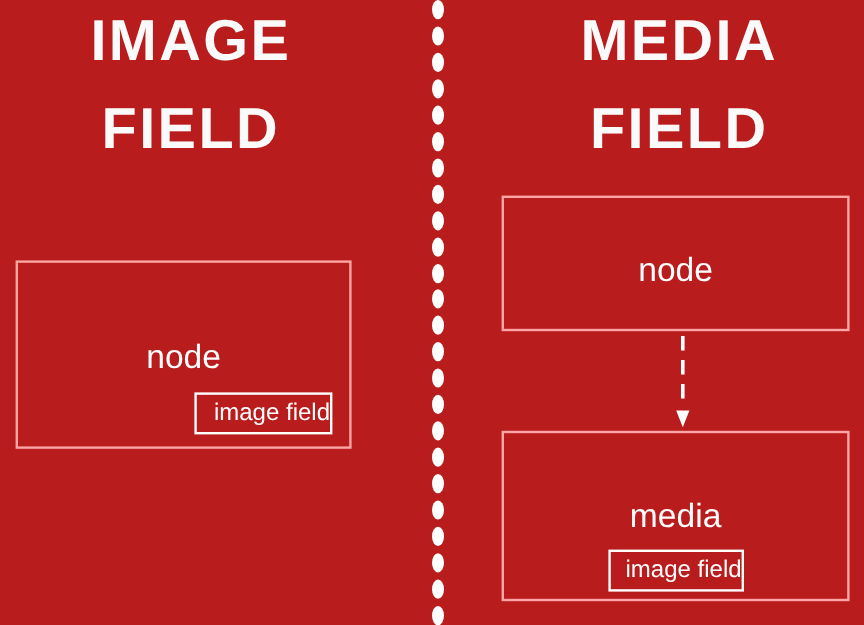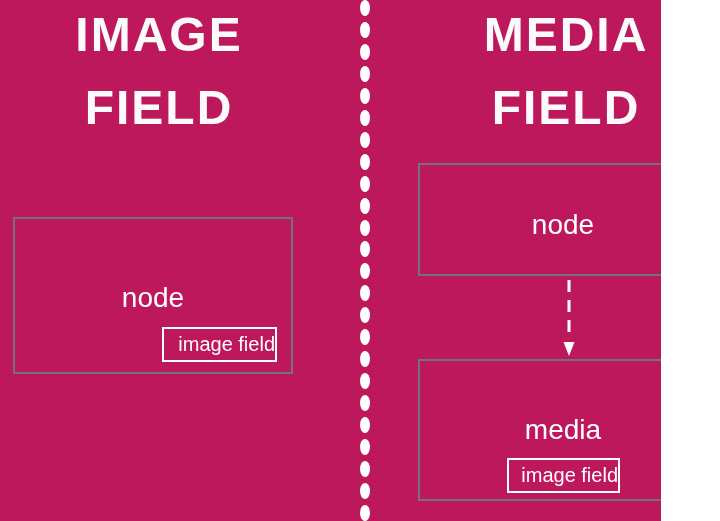--- a/index.html
+++ b/index.html
@@ -1,34 +1,34 @@
 <!DOCTYPE html>
 <html><head>
 <meta charset="utf-8">
 <style>
   html,body{margin:0;padding:0;}
   .canvas{
     position:relative;
-    width:661px;height:521px;
+    width:720px;height:521px;
     overflow:hidden;
     font-family:"Liberation Sans","DejaVu Sans",sans-serif;
-    background:#be185d;
+    background:#b91c1c;
   }
   .panel{position:absolute;top:0;bottom:0;}
   .title{
     position:absolute;top:-2px;margin:0;
     font-size:48px;font-weight:700;letter-spacing:2px;
     line-height:73px;text-align:center;color:#fafafa;
   }
   .title-left{left:0;width:318px;}
   .title-right{left:418px;width:296px;}
   .title-line{display:block;}
   .box{
     position:absolute;
-    border:2px solid #737373;
+    border:2px solid #fca5a5;
     box-sizing:border-box;
   }
   .node-box-left{left:13px;top:217px;width:280px;height:157px;}
   .node-box-right{left:418px;top:163px;width:290px;height:113px;}
   .media-box{left:418px;top:359px;width:290px;height:142px;}
   .box-label{
     position:absolute;left:0;right:0;text-align:center;
     color:#fdfdfd;font-size:28px;line-height:40px;font-weight:400;
   }
   .node-box-left .box-label{top:59px;}

